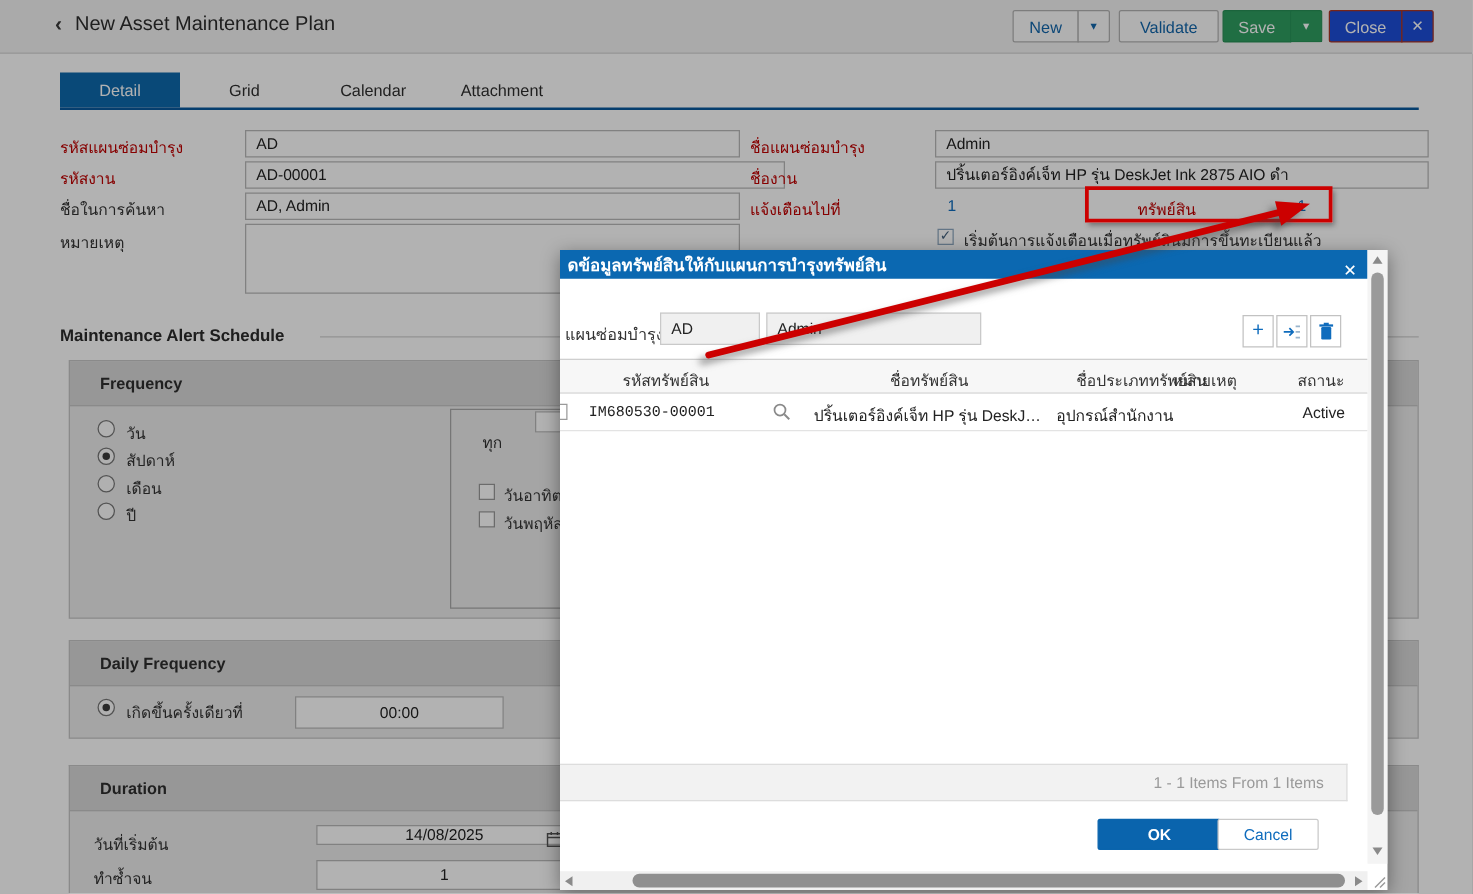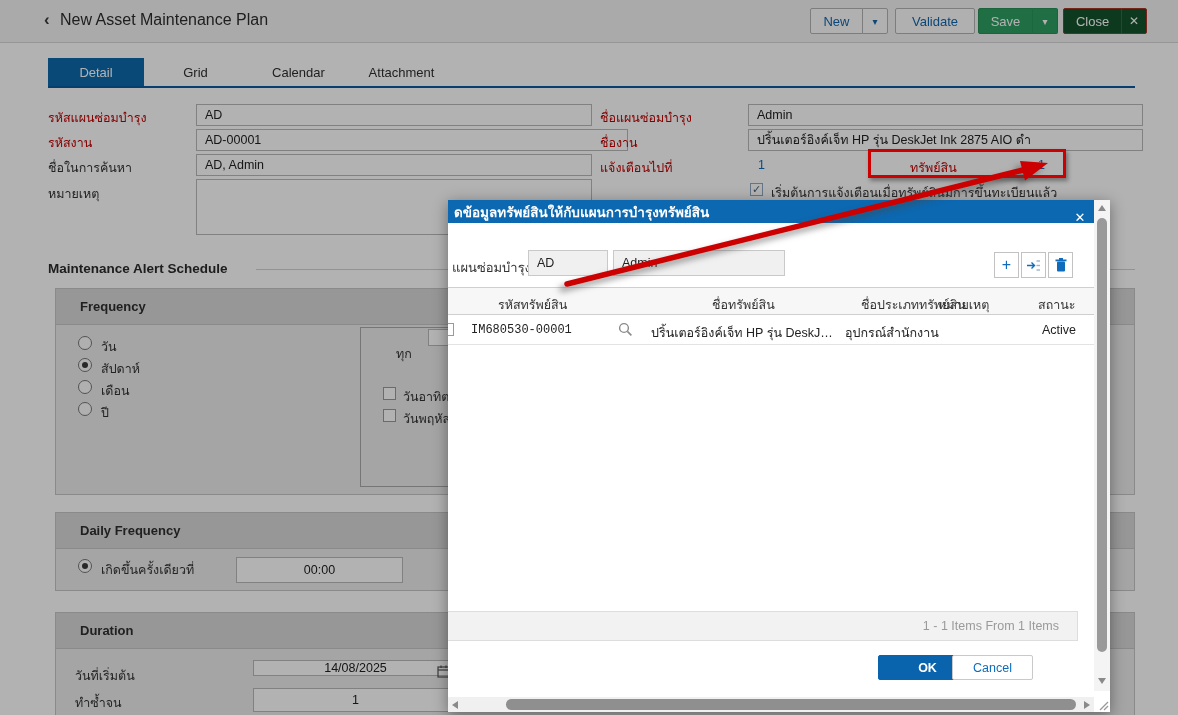--- a/index.html
+++ b/index.html
@@ -14,21 +14,21 @@
 
   
   #top-header { position:absolute; left:0; top:0; width:1178px; height:43px;
     background:#f4f4f4; border-bottom:1px solid #d7d7d7; }
   #back-chevron { position:absolute; left:44px; top:10px; font-size:17px; font-weight:bold; color:#3a3a3a; cursor:pointer;}
   #page-title { position:absolute; left:60px; top:11px; font-size:16px; font-weight:500; color:#2d2d2d; }
   .hbtn { position:absolute; top:8px; height:26px; display:flex; align-items:center; justify-content:center;
     font-size:13px; border:1px solid #b3b3b3; background:#fdfdfd; color:#1266ab; border-radius:2px; cursor:pointer; }
   .hbtn.caret { font-size:10px; }
   .green { background:#2f9e61; border-color:#28905661; border-color:#289056; color:#fff; }
-  .red-btn { background:#14532d; border-color:#aa3425; color:#fff; }
+  .red-btn { background:#1d4ed8; border-color:#aa3425; color:#fff; }
 
   
   .tab { position:absolute; top:58px; height:28px; display:flex; align-items:center; justify-content:center;
     font-size:13px; color:#2f2f2f; cursor:pointer; }
   .tab.active { background:#0e69ac; color:#fff; }
   #tab-underline { position:absolute; left:48px; top:86px; width:1087px; height:2px; background:#0a5a9e; }
 
   
   .lbl { position:absolute; font-size:12.5px; color:#333; white-space:nowrap; }
   .lbl.red { color:#c00000; }
@@ -76,21 +76,21 @@
     border-top:1px solid #cfcfcf; border-bottom:1px solid #cfcfcf; }
   .th { position:absolute; top:7px; font-size:12.5px; color:#333; white-space:nowrap; }
   #mtable-row { position:absolute; left:0; top:115px; width:646px; height:30px; border-bottom:1px solid #e3e3e3; cursor:pointer; background:#fff;}
   .td { position:absolute; top:8px; font-size:12.5px; color:#222; white-space:nowrap; }
   #modal-footerbar { position:absolute; left:0; top:411px; width:630px; height:30px; background:#f2f2f2;
     border:1px solid #ddd; border-left:none; display:flex; align-items:center; justify-content:flex-end; padding-right:18px;
     color:#9a9a9a; font-size:12.5px; }
   .mbtn { position:absolute; top:455px; height:25px; display:flex; align-items:center; justify-content:center;
     font-size:12.5px; cursor:pointer; border-radius:2px; }
   #ok-btn { left:430px; width:99px; background:#0a64ad; color:#fff; font-weight:bold; border:1px solid #0a64ad; }
-  #cancel-btn { left:504px; width:81px; background:#fff; color:#0f6cbd; border:1px solid #c9c9c9; }
+  #cancel-btn { left:526px; width:81px; background:#fff; color:#0f6cbd; border:1px solid #c9c9c9; }
 
   
   #hscroll { position:absolute; left:0; top:497px; width:646px; height:15px; background:#f0f0f0; }
   #hthumb { position:absolute; left:58px; top:2px; width:570px; height:11px; background:#8f8f8f; border-radius:6px; cursor:grab;}
   .arr { width:0; height:0; position:absolute; }
   #h-left  { left:4px; top:4px;  border-top:4px solid transparent; border-bottom:4px solid transparent; border-right:6px solid #8a8a8a; }
   #h-right { left:636px; top:4px; border-top:4px solid transparent; border-bottom:4px solid transparent; border-left:6px solid #8a8a8a; }
   #vscroll { position:absolute; left:646px; top:0; width:16px; height:491px; background:#f4f4f4; }
   #vthumb { position:absolute; left:2.5px; top:18px; width:10px; height:434px; background:#9a9a9a; border-radius:6px; cursor:grab;}
   #v-up   { left:4px; top:5px;   border-left:4px solid transparent; border-right:4px solid transparent; border-bottom:6px solid #8a8a8a; }
@@ -154,21 +154,21 @@
   <span class="radio sel" style="left:78px;top:358px;">
       <span class="dot"></span>
     </span>
   <span class="rlabel" style="left:101px;top:359px;">สัปดาห์</span>
   <span class="radio" style="left:78px;top:380px;"></span>
   <span class="rlabel" style="left:101px;top:381px;">เดือน</span>
   <span class="radio" style="left:78px;top:402px;"></span>
   <span class="rlabel" style="left:101px;top:403px;">ปี</span>
 
   <div id="every-box"></div>
-  <span class="rlabel" style="left:396px;top:344px;">ทุก</span>
+  <span class="rlabel" style="left:386px;top:344px;">ทุก</span>
   <div class="field" style="left:428px;top:329px;width:66px;height:17px;"></div>
   <span class="cb plain" style="left:383px;top:387px;"></span>
   <span class="rlabel" style="left:403px;top:387px;">วันอาทิตย์</span>
   <span class="cb plain" style="left:383px;top:409px;"></span>
   <span class="rlabel" style="left:403px;top:409px;">วันพฤหัสบดี</span>
 
   <div class="panel" style="top:512px;height:79px;">
     <div class="panel-header">Daily Frequency</div>
   </div>
   <span class="radio sel" style="left:78px;top:559px;">

